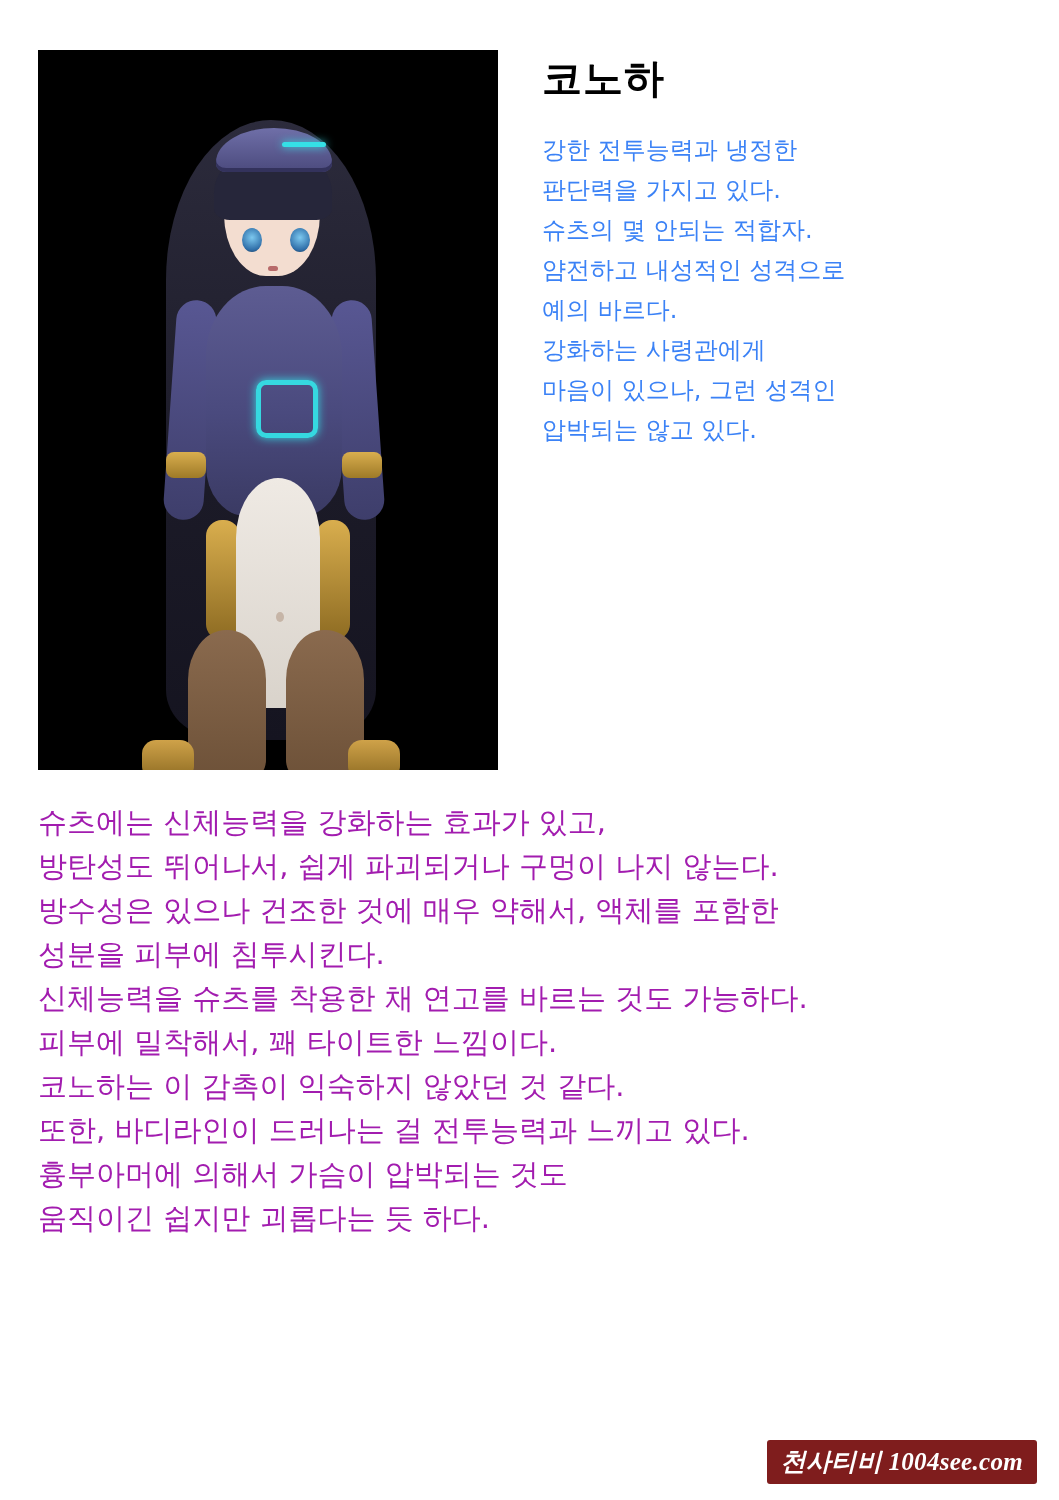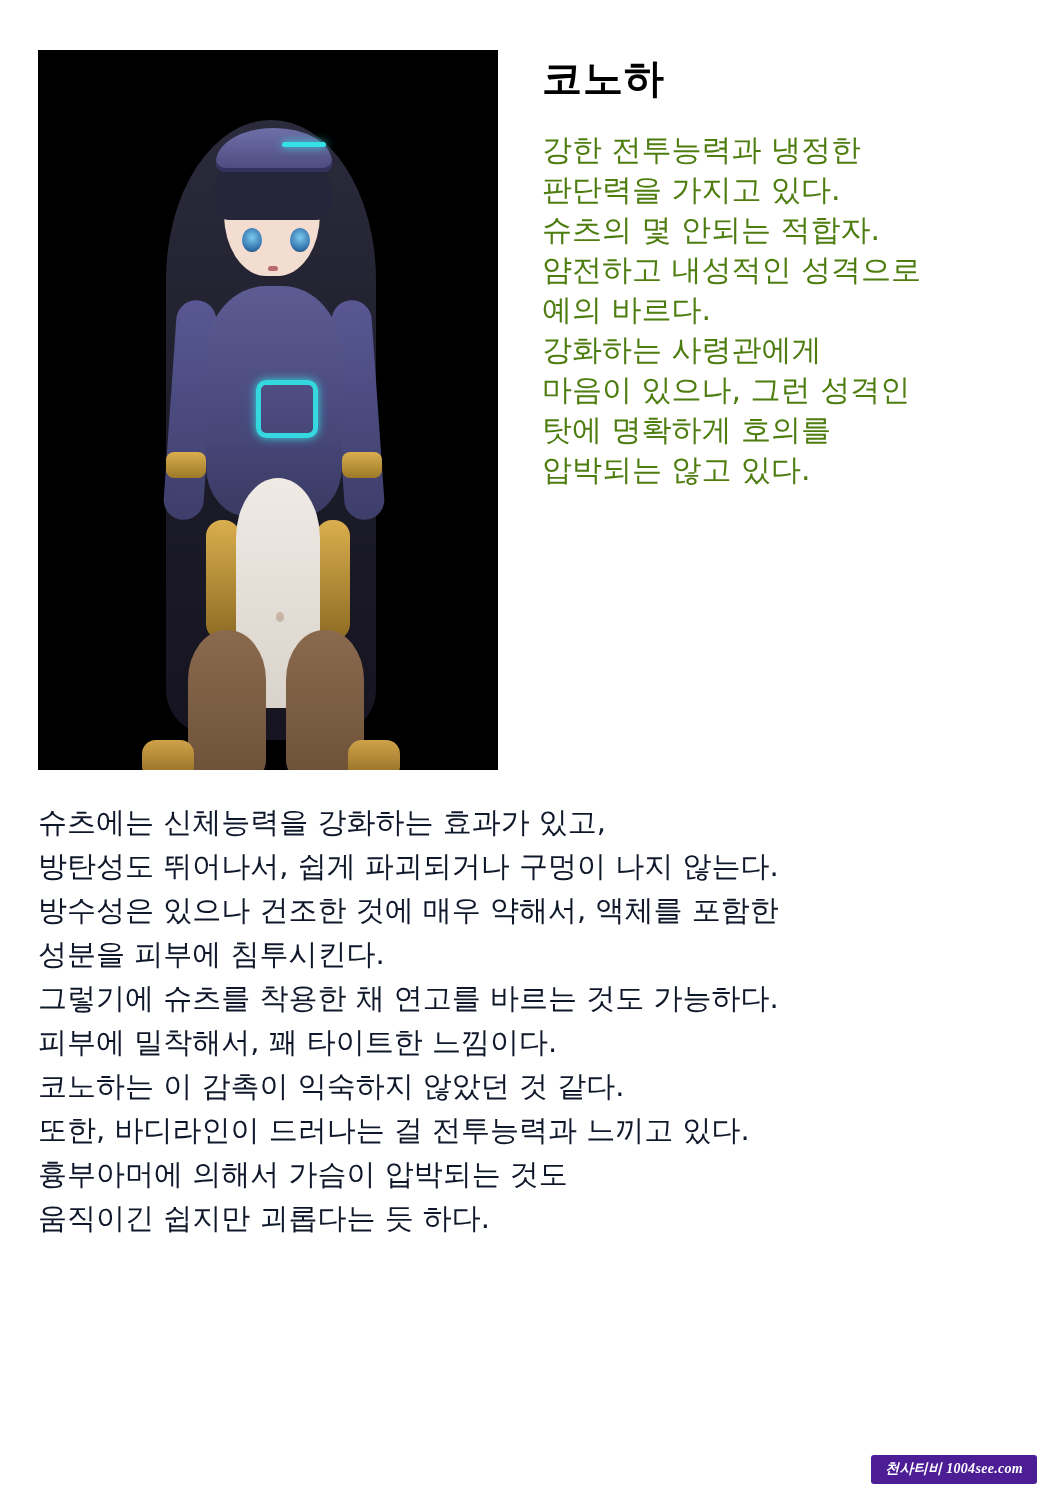--- a/index.html
+++ b/index.html
@@ -185,54 +185,54 @@
     font-family: "DejaVu Sans", sans-serif;
     font-weight: 700;
     font-size: 40px;
     line-height: 1.1;
     letter-spacing: 1px;
     margin: 0 0 30px 0;
     color: #000000;
   }
   .profile-lines p {
     font-family: "DejaVu Sans", sans-serif;
-    font-size: 30px;
+    font-size: 24px;
     line-height: 40px;
     margin: 0;
-    color: #4d7c0f;
+    color: #3b82f6;
     white-space: nowrap;
   }
 
   
   .body-text {
     position: absolute;
     left: 38px;
     top: 800px;
     width: 990px;
   }
   .body-text p {
     font-family: "DejaVu Sans", sans-serif;
     font-size: 29px;
     line-height: 44px;
     margin: 0;
-    color: #0f172a;
+    color: #a21caf;
     white-space: nowrap;
   }
 
   
   .watermark {
     position: absolute;
     right: 22px;
     bottom: 16px;
-    background: #4c1d95;
+    background: #7f1d1d;
     color: #ffffff;
     font-family: "Liberation Serif", serif;
     font-style: italic;
     font-weight: 700;
-    font-size: 14px;
+    font-size: 25px;
     padding: 5px 14px 6px 14px;
     border-radius: 3px;
     letter-spacing: .3px;
   }
 </style>
 </head>
 <body>
 
 <div class="page">
 
@@ -268,33 +268,32 @@
     <div class="profile">
       <h1 class="char-name">코노하</h1>
       <div class="profile-lines">
         <p>강한 전투능력과 냉정한</p>
         <p>판단력을 가지고 있다.</p>
         <p>슈츠의 몇 안되는 적합자.</p>
         <p>얌전하고 내성적인 성격으로</p>
         <p>예의 바르다.</p>
         <p>강화하는 사령관에게</p>
         <p>마음이 있으나, 그런 성격인</p>
-        <p>탓에 명확하게 호의를</p>
         <p>압박되는 않고 있다.</p>
       </div>
     </div>
 
   </div>
 
   <div class="body-text">
     <p>슈츠에는 신체능력을 강화하는 효과가 있고,</p>
     <p>방탄성도 뛰어나서, 쉽게 파괴되거나 구멍이 나지 않는다.</p>
     <p>방수성은 있으나 건조한 것에 매우 약해서, 액체를 포함한</p>
     <p>성분을 피부에 침투시킨다.</p>
-    <p>그렇기에 슈츠를 착용한 채 연고를 바르는 것도 가능하다.</p>
+    <p>신체능력을 슈츠를 착용한 채 연고를 바르는 것도 가능하다.</p>
     <p>피부에 밀착해서, 꽤 타이트한 느낌이다.</p>
     <p>코노하는 이 감촉이 익숙하지 않았던 것 같다.</p>
     <p>또한, 바디라인이 드러나는 걸 전투능력과 느끼고 있다.</p>
     <p>흉부아머에 의해서 가슴이 압박되는 것도</p>
     <p>움직이긴 쉽지만 괴롭다는 듯 하다.</p>
   </div>
 
   <div class="watermark">천사티비 1004see.com</div>
 
 </div>

